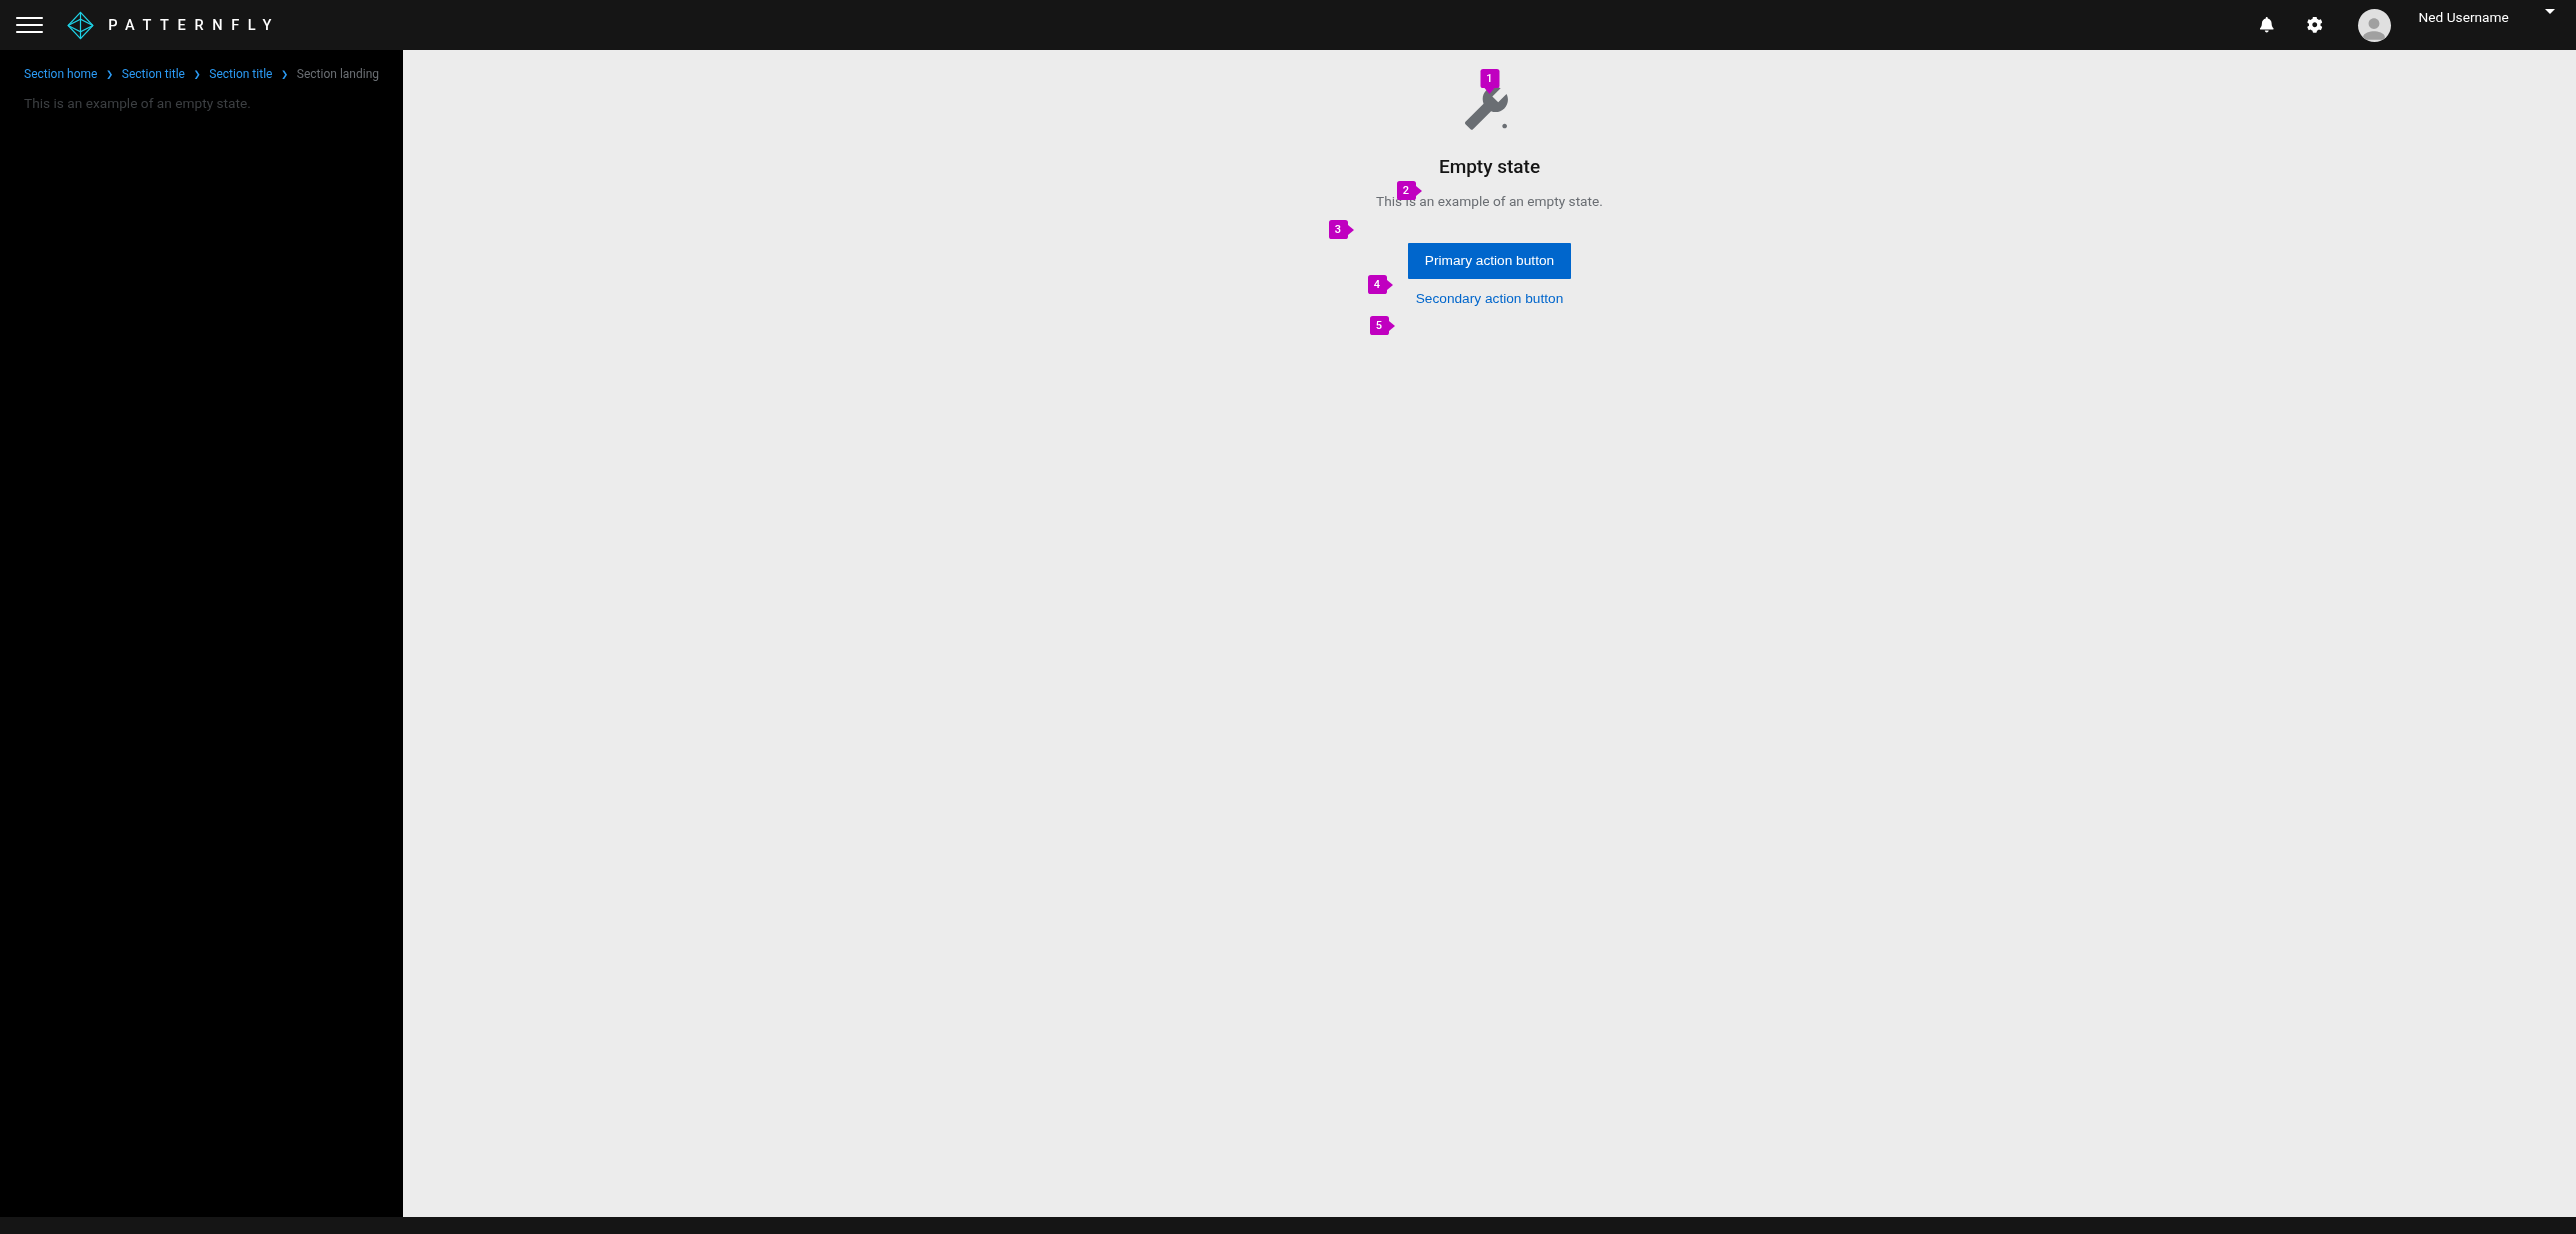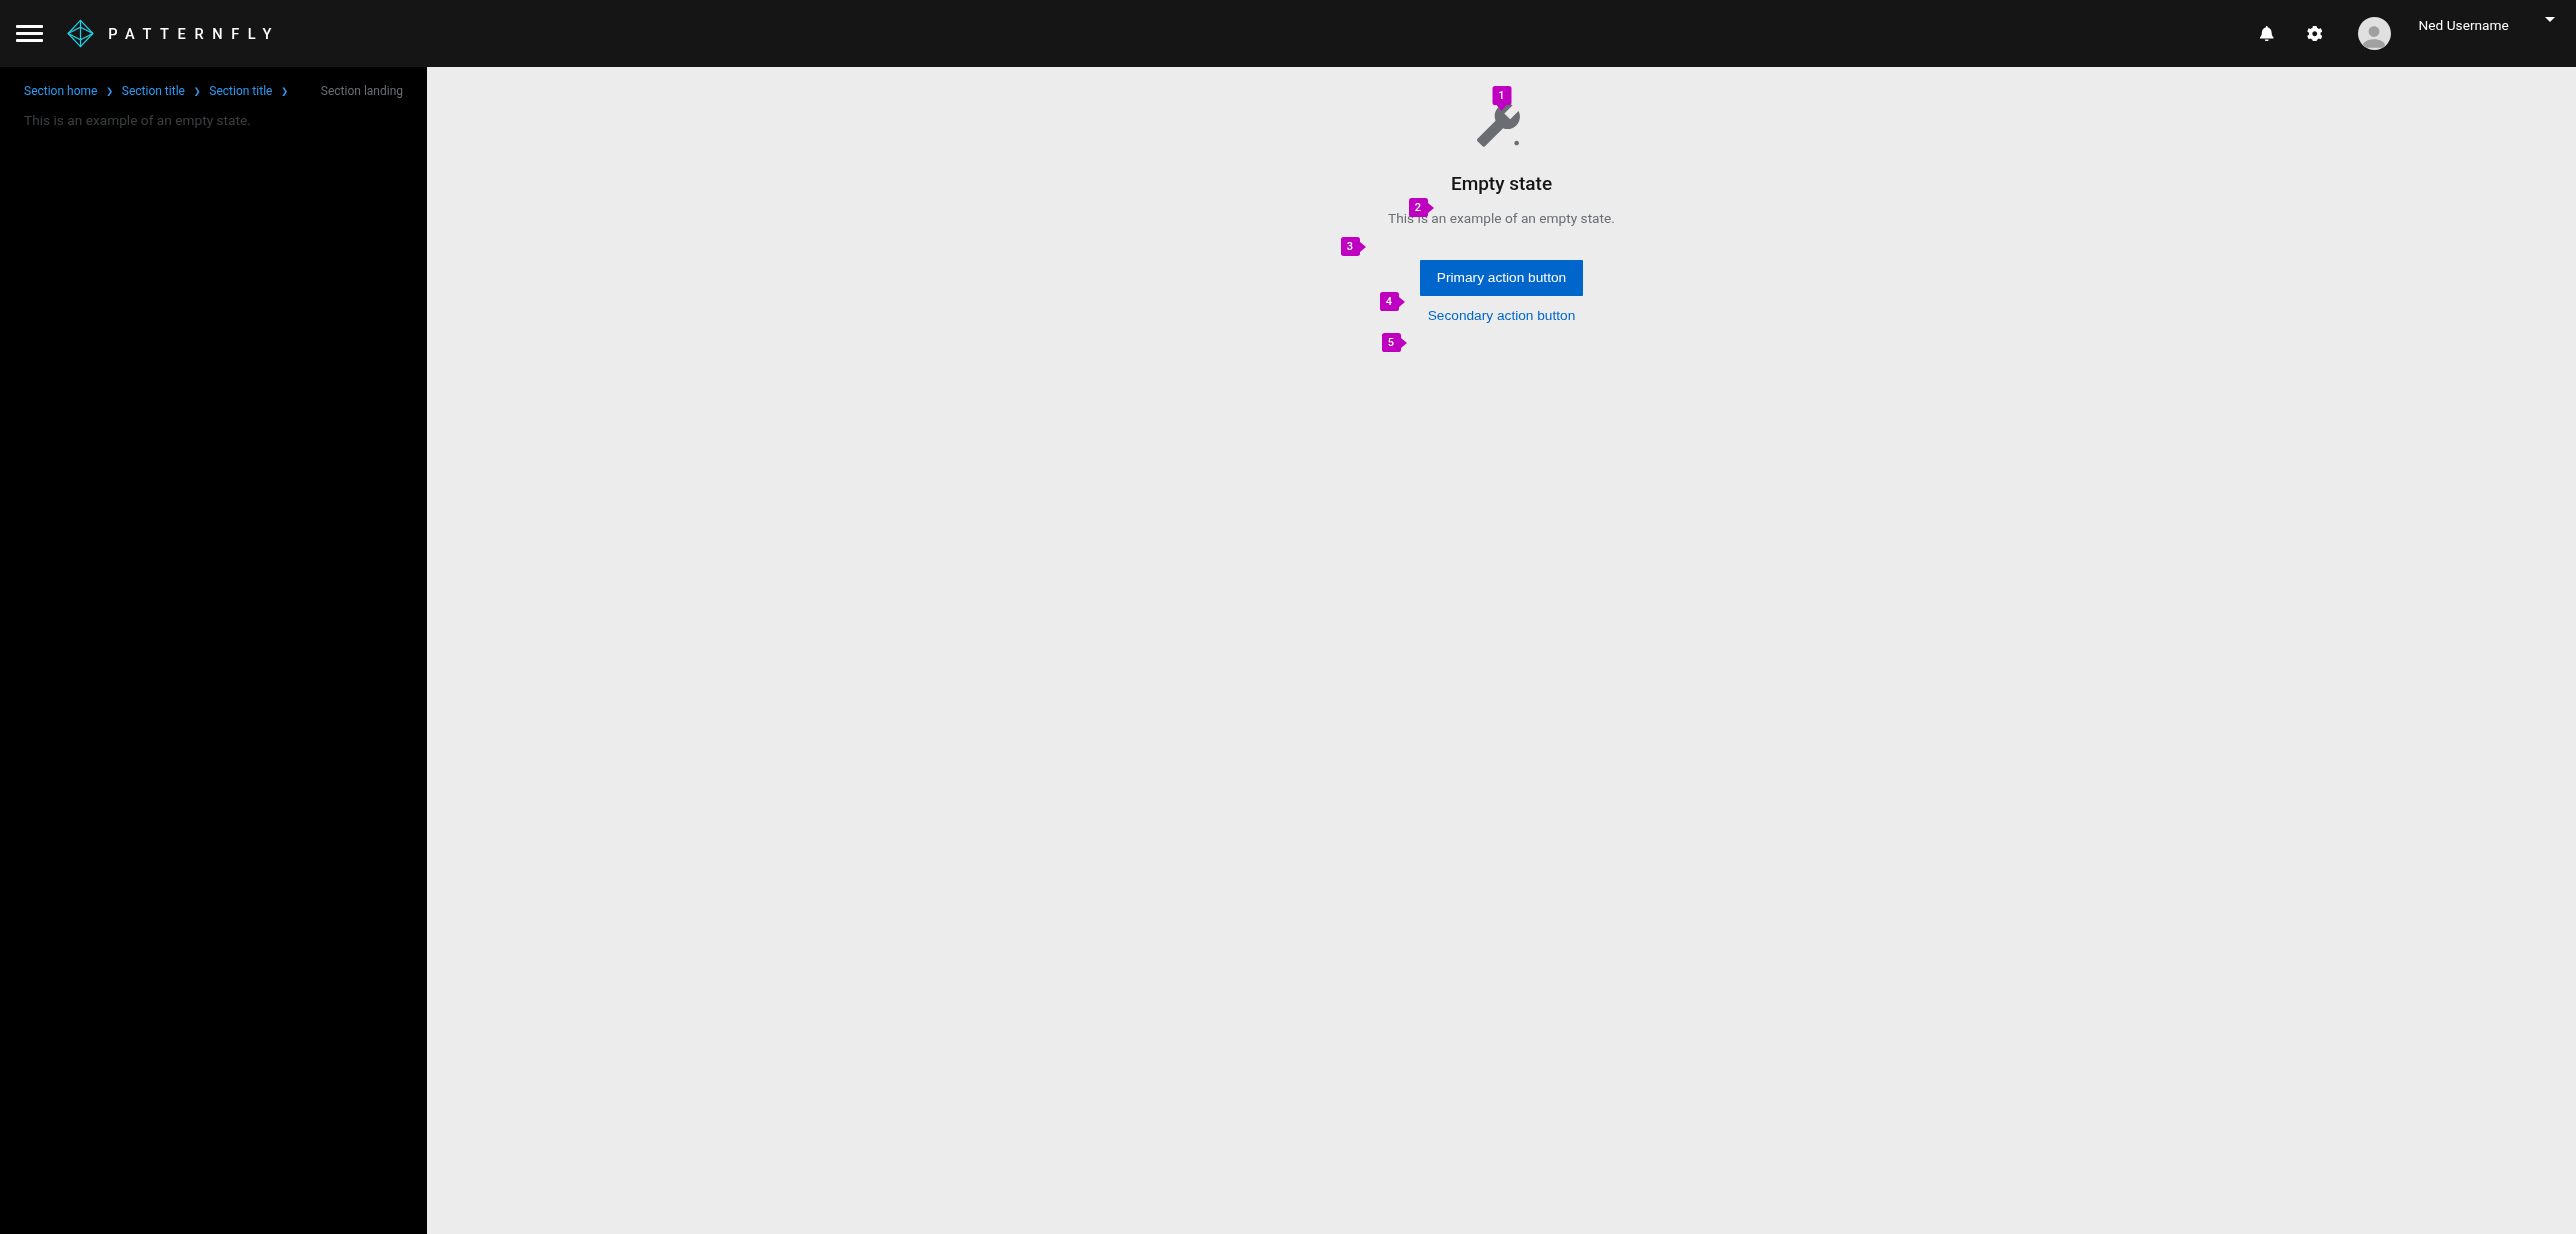--- a/index.html
+++ b/index.html
@@ -6,21 +6,21 @@
   html, body { height: 100%; }
   body {
     font-family: -apple-system, BlinkMacSystemFont, "Segoe UI", Roboto, "Helvetica Neue", Arial, sans-serif;
     background: #151515;
     color: #fff;
     overflow: hidden;
   }
 
   
   .masthead {
-    height: 67px;
+    height: 50px;
     background: #151515;
     display: flex;
     align-items: center;
     padding: 0 20.6px 0 15.5px;
     gap: 13.7px;
   }
   .hamburger {
     width: 27.5px; height: 27.5px;
     display: flex; flex-direction: column; justify-content: center; gap: 4.3px;
     cursor: pointer;
@@ -107,21 +107,21 @@
     background:#000;
     padding: 17px 24px 26px 24px;
   }
   .breadcrumb {
     display:flex; align-items:center; gap:8.6px;
     font-size:12px;
     flex-wrap:wrap;
   }
   .crumb-link { color:#2b9af3; cursor:pointer; }
   .crumb-sep { color:#2b9af3; font-size:8.6px; }
-  .crumb-current { color:#6a6e73;margin-left:24px; }
+  .crumb-current { color:#6a6e73; }
   .page-title {
     margin-top: 22px;
     font-size:22px;
     font-weight:500;
     color:#3c3f42;
   }
   .page-desc {
     margin-top: 13.7px;
     font-size:13.7px;
     color:#3c3f42;

